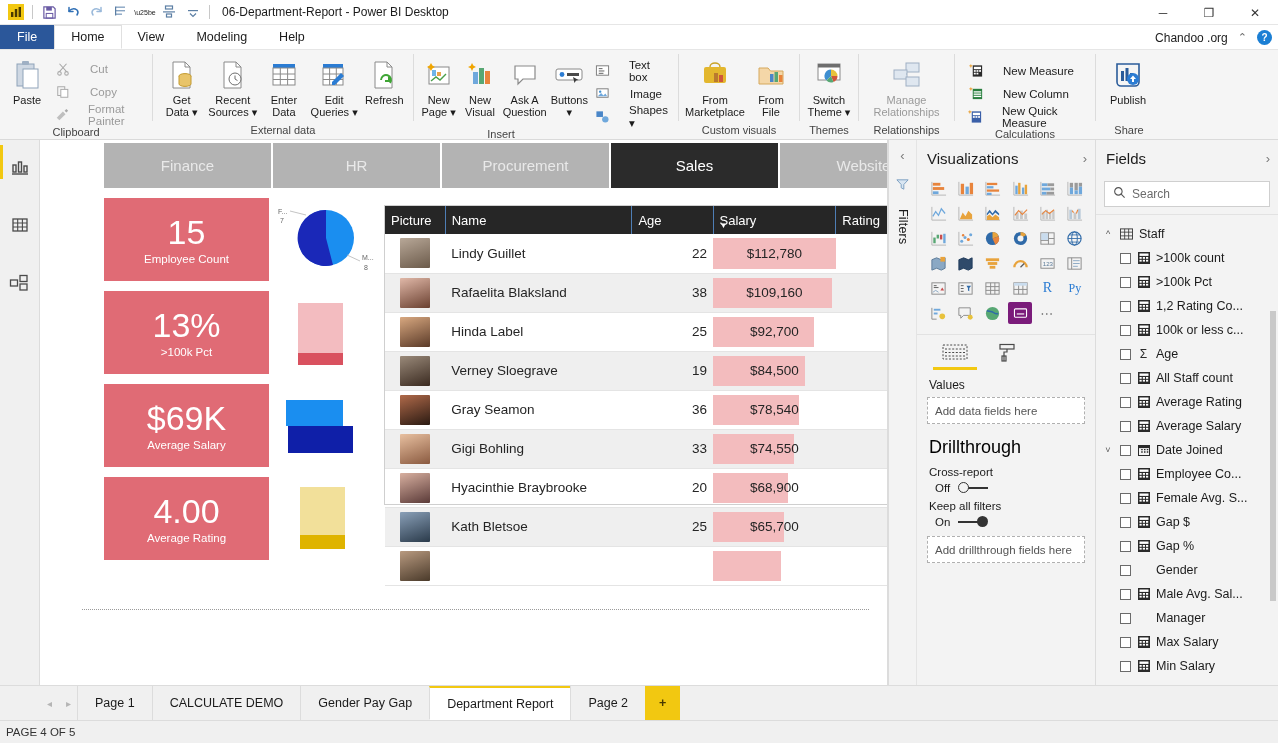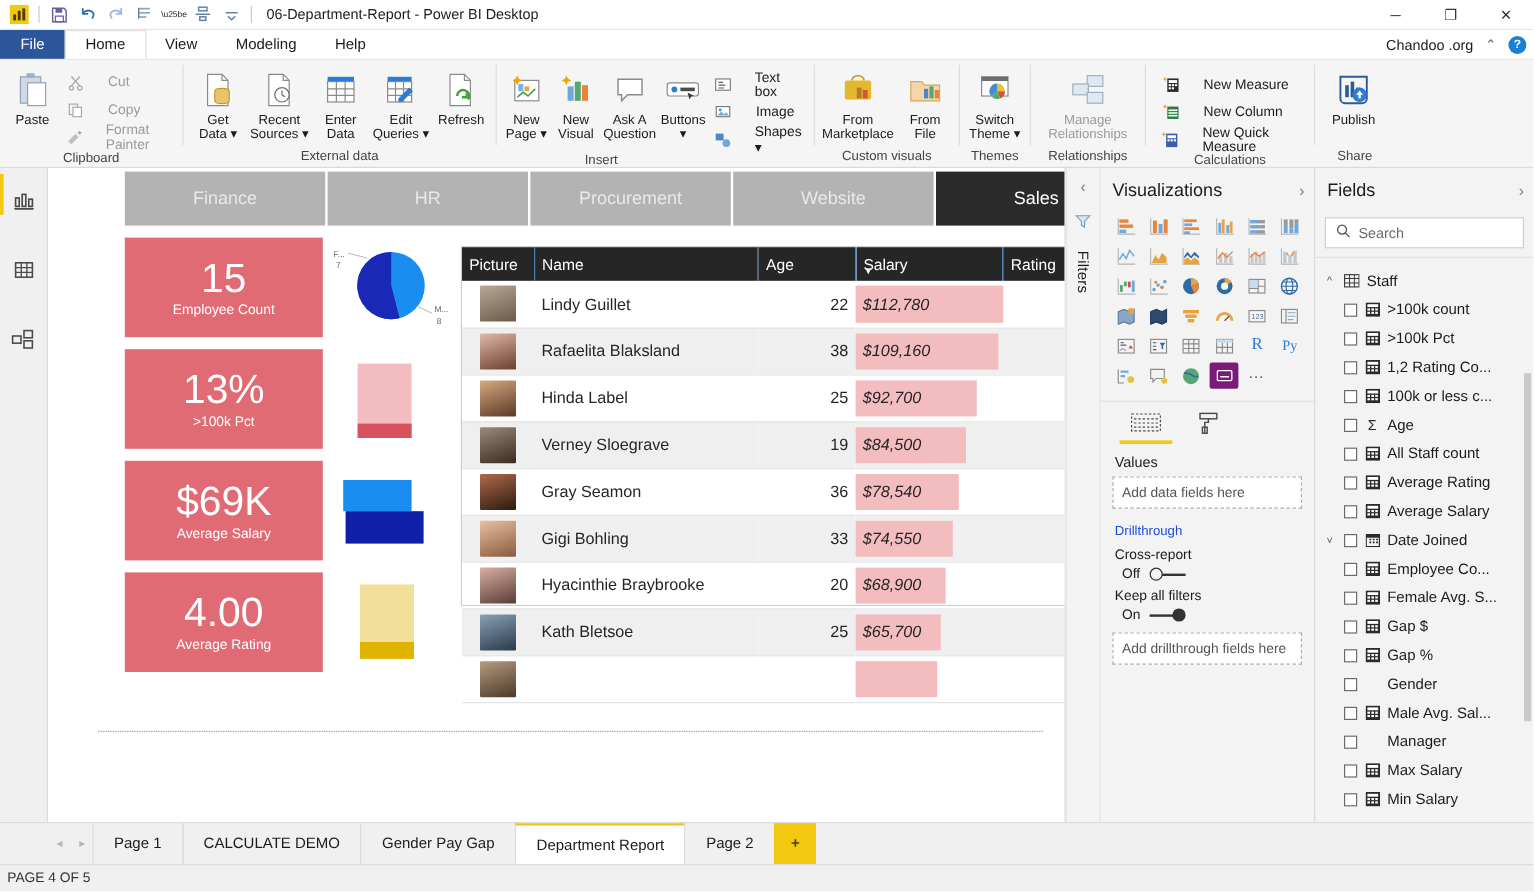--- a/index.html
+++ b/index.html
@@ -80,21 +80,21 @@
   .tbl { position:absolute; left:330px; top:62px; width:532px; height:300px; background:#fff; border:1px solid #cfcfcf;}
   table.grid { width:100%; border-collapse:collapse; table-layout:fixed; }
   table.grid th {
     background:#262626; color:#fff; text-align:left; font-size:13px; font-weight:normal;
     padding:5px 6px; border-right:1px solid #4e7eb5; height:28px; vertical-align:middle;
   }
   table.grid th.num { text-align:left; }
   table.grid td { border-bottom:1px solid #e4e4e4; font-size:13.5px; color:#252525; padding:0 6px; height:39px; }
   table.grid tr.alt td { background:#efefef; }
   .cell-num { text-align:right; }
-  .cell-sal { position:relative; text-align:left; padding:0 6px;font-style:italic; }
+  .cell-sal { position:relative; text-align:center; padding:0 6px; }
   .bar { position:absolute; left:0; top:4px; bottom:4px; background:#f3bcbe; }
   .sal-txt { position:relative; z-index:2; }
   .rating-cell { text-align:right; position:relative;}
   .rating-hot { background:#e2702a; color:#1a1a1a; }
   .avatar { width:30px; height:30px; border-radius:1px; display:block; margin:3px auto; background-size:cover; }
 
   .dotline { position:absolute; left:28px; right:16px; top:466px; border-top:1px dotted #9a9a9a; }
 
   
   .vizpane { width:207px; background:#f3f3f3; border-left:1px solid #dcdcdc; display:flex; }
@@ -105,21 +105,21 @@
   .pane-title { font-size:15px; color:#1b1b1b; }
   .chev { color:#7a7a7a; font-size:13px; }
   .icongrid { display:grid; grid-template-columns:repeat(6, 1fr); gap:3px; padding:2px 8px 6px 9px; }
   .vicon { height:22px; display:flex; align-items:center; justify-content:center; }
   .fieldtabs { display:flex; gap:20px; padding:8px 0 0 16px; border-top:1px solid #e2e2e2; margin-top:4px;}
   .ftab { display:flex; flex-direction:column; align-items:center; }
   .ftab .bar-u { height:3px; width:44px; background:#f2c811; margin-top:5px;}
   .wells { padding:6px 10px 0 10px; }
   .well-label { font-size:12px; color:#1b1b1b; margin:2px 0 5px 2px;}
   .dropzone { border:1px dashed #b0b0b0; background:#fff; height:27px; display:flex; align-items:center; padding-left:7px; font-size:11.5px; color:#555;}
-  .section-title { font-size:11px; color:#1d4ed8; margin:13px 0 8px 2px;}
+  .section-title { font-size:18px; color:#000000; margin:13px 0 8px 2px;}
   .sub-label { font-size:11.5px; color:#1b1b1b; margin:6px 0 4px 2px;}
   .toggle-row { display:flex; align-items:center; gap:8px; margin:3px 0 6px 8px; font-size:11.5px;}
   .tgl { width:30px; height:12px; position:relative; }
   .tgl .track { position:absolute; left:5px; right:0; top:5px; height:1.5px; background:#333;}
   .tgl .knob { position:absolute; width:11px; height:11px; border-radius:50%; top:0; }
   .tgl.off .knob { left:0; border:1.5px solid #333; background:#f3f3f3; }
   .tgl.on .track { left:0; right:5px; }
   .tgl.on .knob { right:0; background:#333; }
 
   
@@ -588,22 +588,22 @@
       </div>
     </div>
 
     <div class="canvas-wrap">
       <div class="canvas">
 
         <div class="deptbar">
           <div class="dept">Finance</div>
           <div class="dept">HR</div>
           <div class="dept">Procurement</div>
+          <div class="dept sel">Sales</div>
           <div class="dept">Website</div>
-          <div class="dept sel">Sales</div>
         </div>
 
         <div class="kpis">
           <div class="kpi">
             <div class="val">15</div>
             <div class="lbl">Employee Count</div>
           </div>
           <div class="kpi">
             <div class="val">13%</div>
             <div class="lbl">&gt;100k Pct</div>

